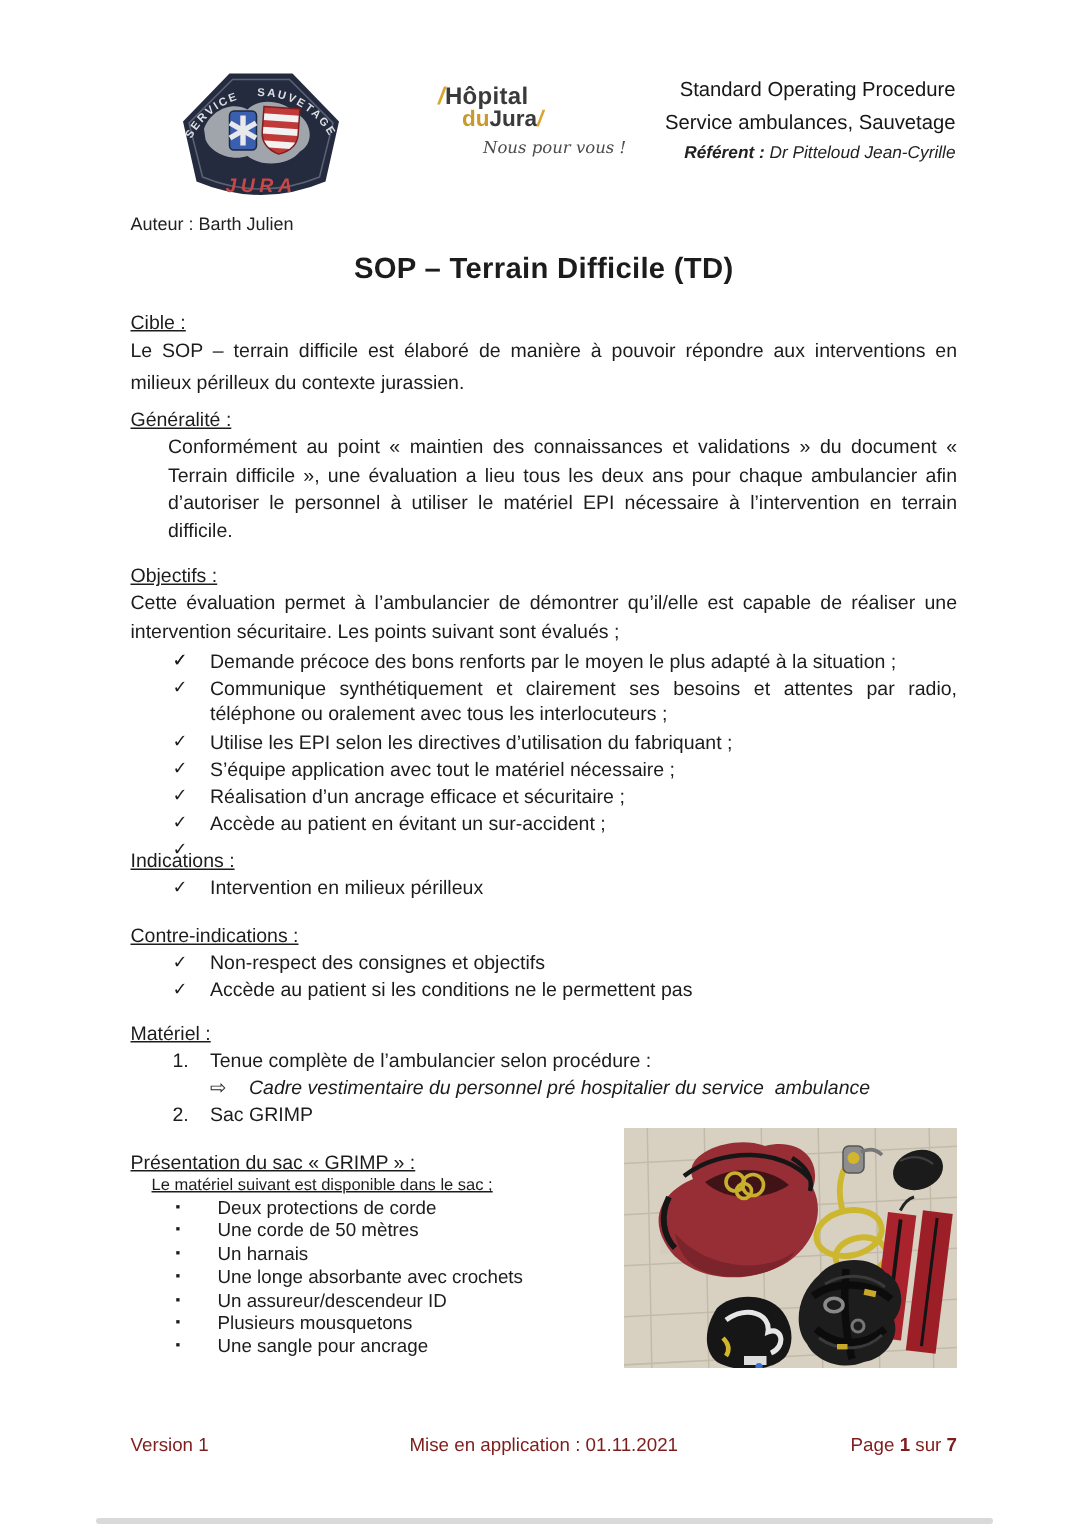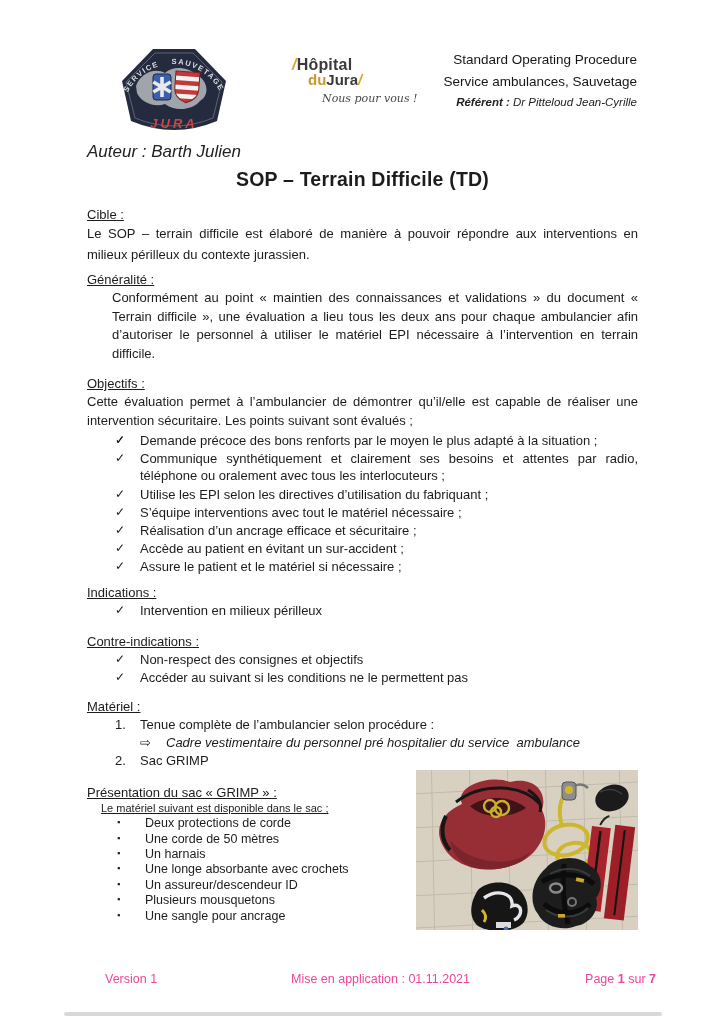--- a/index.html
+++ b/index.html
@@ -13,21 +13,21 @@
   .hosp { position:absolute; left:292px; top:56px; width:140px; }
   .hosp-l1 { font-size:16px; font-weight:bold; color:#3a3a3a; letter-spacing:.2px; }
   .hosp-l2 { font-size:15px; font-weight:bold; color:#3a3a3a; margin-left:16px; margin-top:-3px; }
   .gold { color:#c9992e; font-weight:bold; }
   .gold-slash { color:#d9a52e; font-weight:bold; font-style:italic; }
   .hosp-tag { font-family:"DejaVu Serif", serif; font-style:italic; font-size:11px; color:#4a4a4a; margin:4px 0 0 30px; }
   .hdr-right { position:absolute; right:87px; top:49px; text-align:right; }
   .hdr-right .l { font-size:13.5px; line-height:22px; color:#161616; }
   .hdr-right .ref { font-size:11.5px; font-style:italic; margin-top:3px; color:#222; }
   .hdr-right .ref b { font-weight:bold; }
-  .author { position:absolute; left:87px; top:142px; font-size:17px; font-style:italic; color:#222; }
+  .author { position:absolute; left:87px; top:142px; font-size:12px; color:#222; }
 
   
   .content { position:absolute; left:87px; top:168px; width:551px; }
   .doc-title { font-size:19.5px; font-weight:bold; text-align:center; margin:0 0 16px 0; letter-spacing:.2px; }
   .sh { font-size:13px; text-decoration:underline; margin:0 0 2px 0; }
   .btxt { font-size:13px; line-height:18.5px; }
   .sec { margin:0; }
   .gen-body { margin-left:25px; text-align:justify; }
   .sec-generalite { margin-bottom:13px; }
   .cible-body { line-height:20.5px; }
@@ -45,21 +45,21 @@
   .ml-sub .ml-arrow { position:absolute; left:53px; font-style:normal; }
   .ml-sub .sub-text { white-space:pre-wrap; }
   .sec-materiel { margin-bottom:15px; }
   .sec-presentation { position:relative; }
   .pres-intro { font-size:11px; margin:2px 0 0 14px;text-decoration:underline; }
   ul.sq-list li { position:relative; padding-left:58px; font-size:12.5px; line-height:15.4px; }
   .mark-sq { position:absolute; left:30px; top:-1px; font-size:9px; }
   .photo-wrap { position:absolute; right:0; top:-15px; width:222px; height:160px; }
 
   
-  .footer { position:absolute; left:105px; top:956px; width:551px; display:flex; font-size:12.5px; color:#ec4899;margin-top:16px; }
+  .footer { position:absolute; left:87px; top:956px; width:551px; display:flex; font-size:12.5px; color:#7f1d1d; }
   .footer .f-left { flex:1; text-align:left; }
   .footer .f-center { flex:2; text-align:center; }
   .footer .f-right { flex:1; text-align:right; }
   .page-edge { position:absolute; left:64px; right:62px; top:1012px; height:4px; background:#cccccc; border-radius:2px; opacity:.75; }
 </style>
 </head>
 <body>
 
 <div class="page">
 
@@ -135,39 +135,39 @@
     </div>
 
     <div class="sec sec-objectifs">
       <div class="sh">Objectifs :</div>
       <div class="btxt obj-intro">Cette évaluation permet à l’ambulancier de démontrer qu’il/elle est capable de réaliser une intervention sécuritaire. Les points suivant sont évalués ;</div>
       <ul class="check-list">
         <li><span class="mark-check">✓</span></li>
         <li><span class="mark-check">✓</span><span>Demande précoce des bons renforts par le moyen le plus adapté à la situation ;</span></li>
         <li><span class="mark-check">✓</span><span>Communique synthétiquement et clairement ses besoins et attentes par radio, téléphone ou oralement avec tous les interlocuteurs ;</span></li>
         <li><span class="mark-check">✓</span><span>Utilise les EPI selon les directives d’utilisation du fabriquant ;</span></li>
-        <li><span class="mark-check">✓</span><span>S’équipe interventions avec tout le matériel nécessaire ;</span></li>
+        <li><span class="mark-check">✓</span><span>S’équipe application avec tout le matériel nécessaire ;</span></li>
         <li><span class="mark-check">✓</span><span>Réalisation d’un ancrage efficace et sécuritaire ;</span></li>
         <li><span class="mark-check">✓</span><span>Accède au patient en évitant un sur-accident ;</span></li>
-        <li><span class="mark-check">✓</span><span>Assure le patient et le matériel si nécessaire ;</span></li>
+        <li><span class="mark-check">✓</span></li>
       </ul>
     </div>
 
     <div class="sec sec-indications">
       <div class="sh">Indications :</div>
       <ul class="check-list">
         <li><span class="mark-check">✓</span><span>Intervention en milieux périlleux</span></li>
       </ul>
     </div>
 
     <div class="sec sec-contre">
       <div class="sh">Contre-indications :</div>
       <ul class="check-list">
         <li><span class="mark-check">✓</span><span>Non-respect des consignes et objectifs</span></li>
-        <li><span class="mark-check">✓</span><span>Accéder au suivant si les conditions ne le permettent pas</span></li>
+        <li><span class="mark-check">✓</span><span>Accède au patient si les conditions ne le permettent pas</span></li>
       </ul>
     </div>
 
     <div class="sec sec-materiel">
       <div class="sh">Matériel :</div>
       <div class="ml-item">
         <span class="ml-num">1.</span><span>Tenue complète de l’ambulancier selon procédure :</span>
       </div>
       <div class="ml-sub">
         <span class="ml-arrow">⇨</span><span class="sub-text">Cadre vestimentaire du personnel pré hospitalier du service  ambulance</span>

